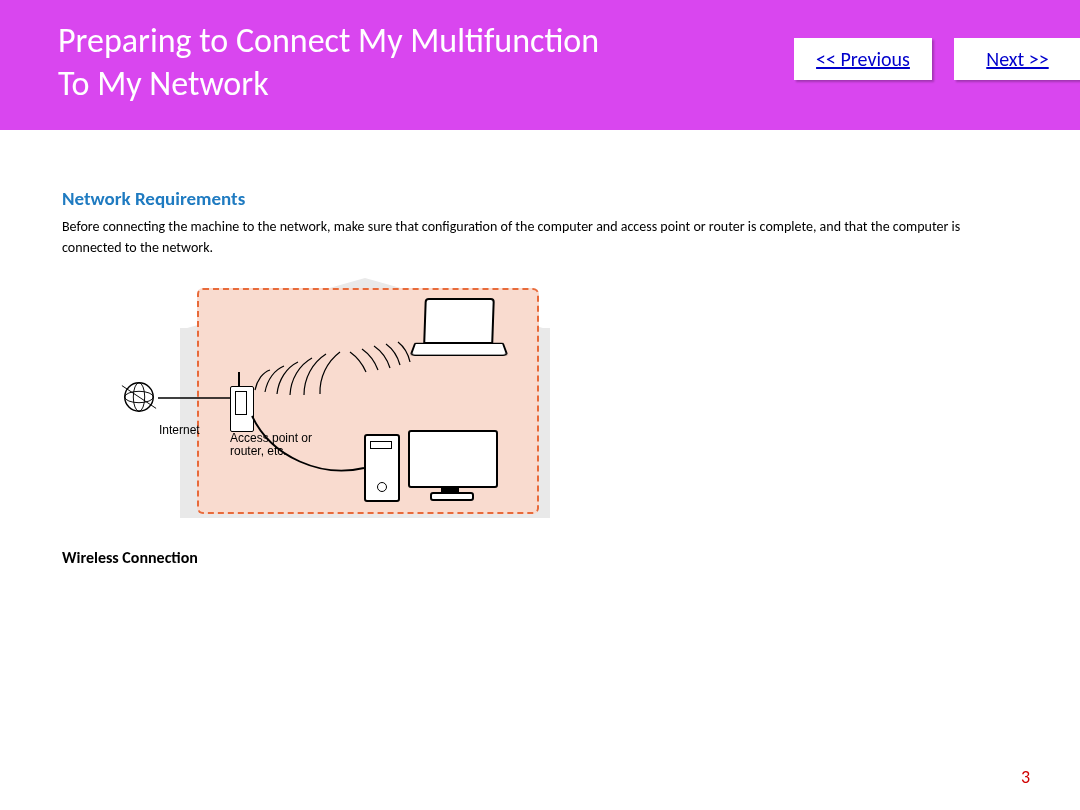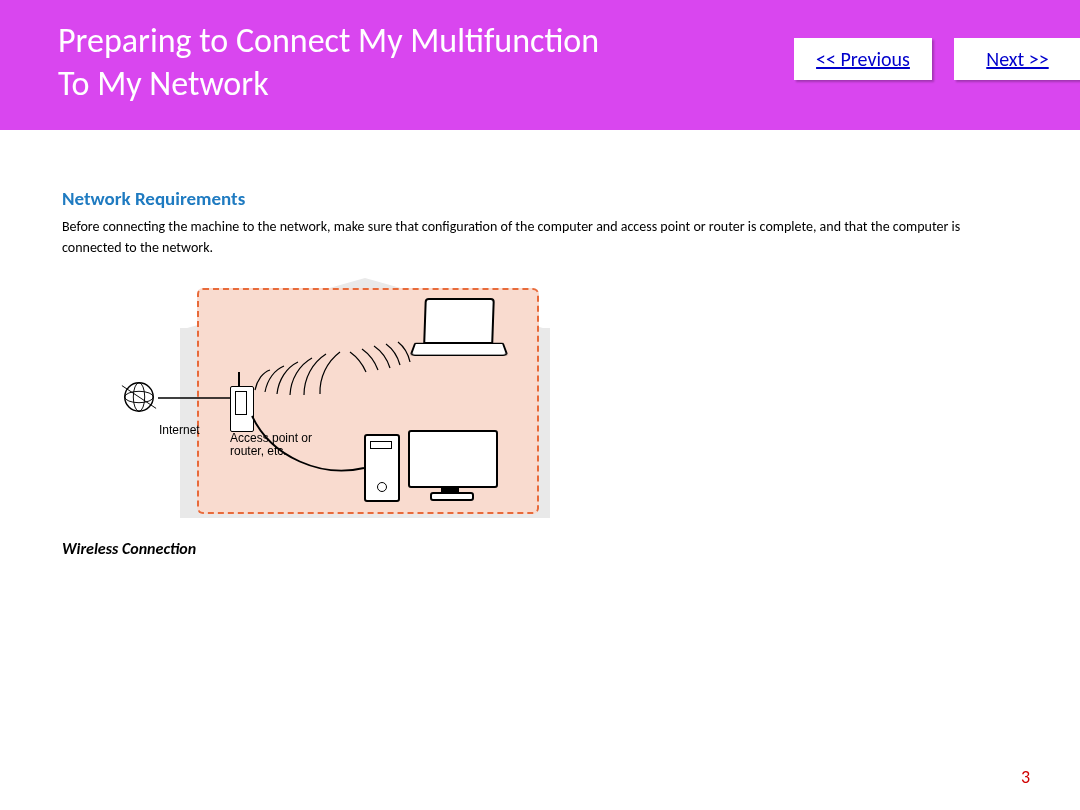--- a/index.html
+++ b/index.html
@@ -58,22 +58,21 @@
     font-size: 19px;
     margin-bottom: 6px;
   }
   .body-text {
     font-size: 14px;
     line-height: 1.5;
   }
   .sub-heading {
     font-weight: 700;
     font-size: 16px;
-    margin-top: 16px;
-    font-style: italic;
+    margin-top: 25px;
   }
 
   
   .diagram {
     width: 500px;
     height: 245px;
     margin-top: 20px;
     position: relative;
   }
   .house-body {

